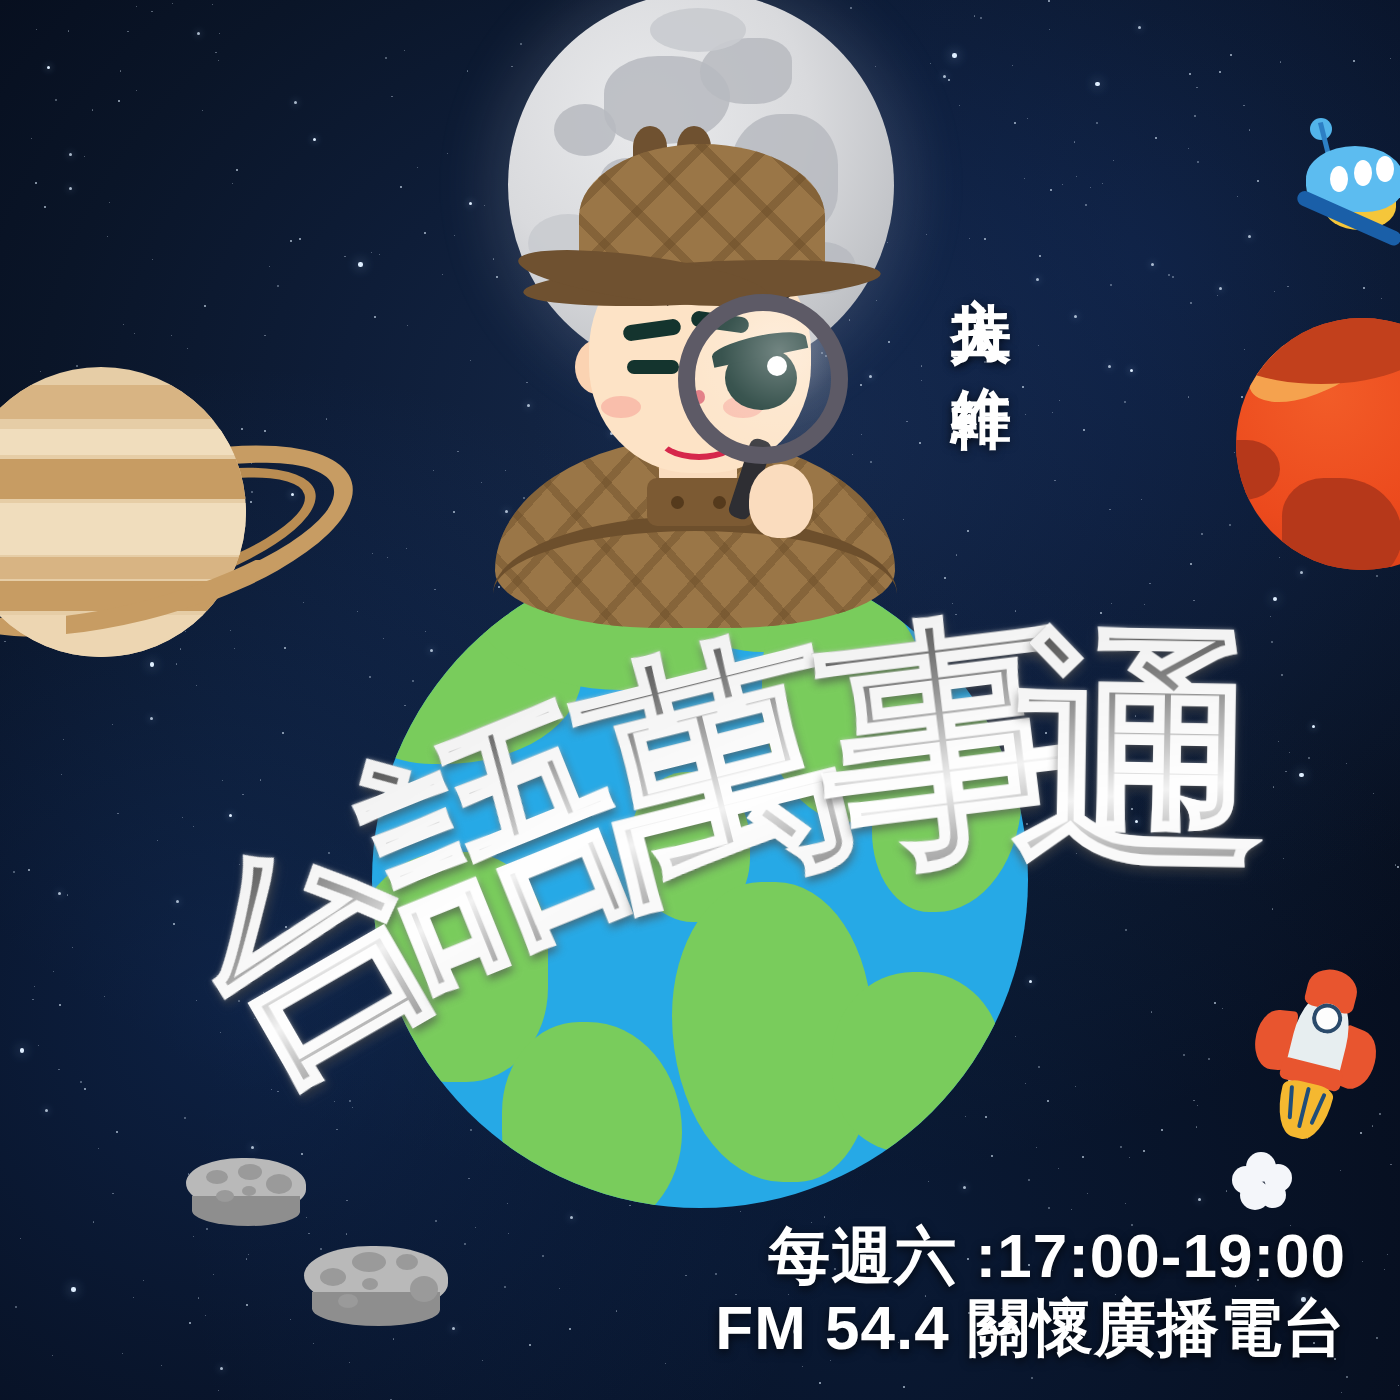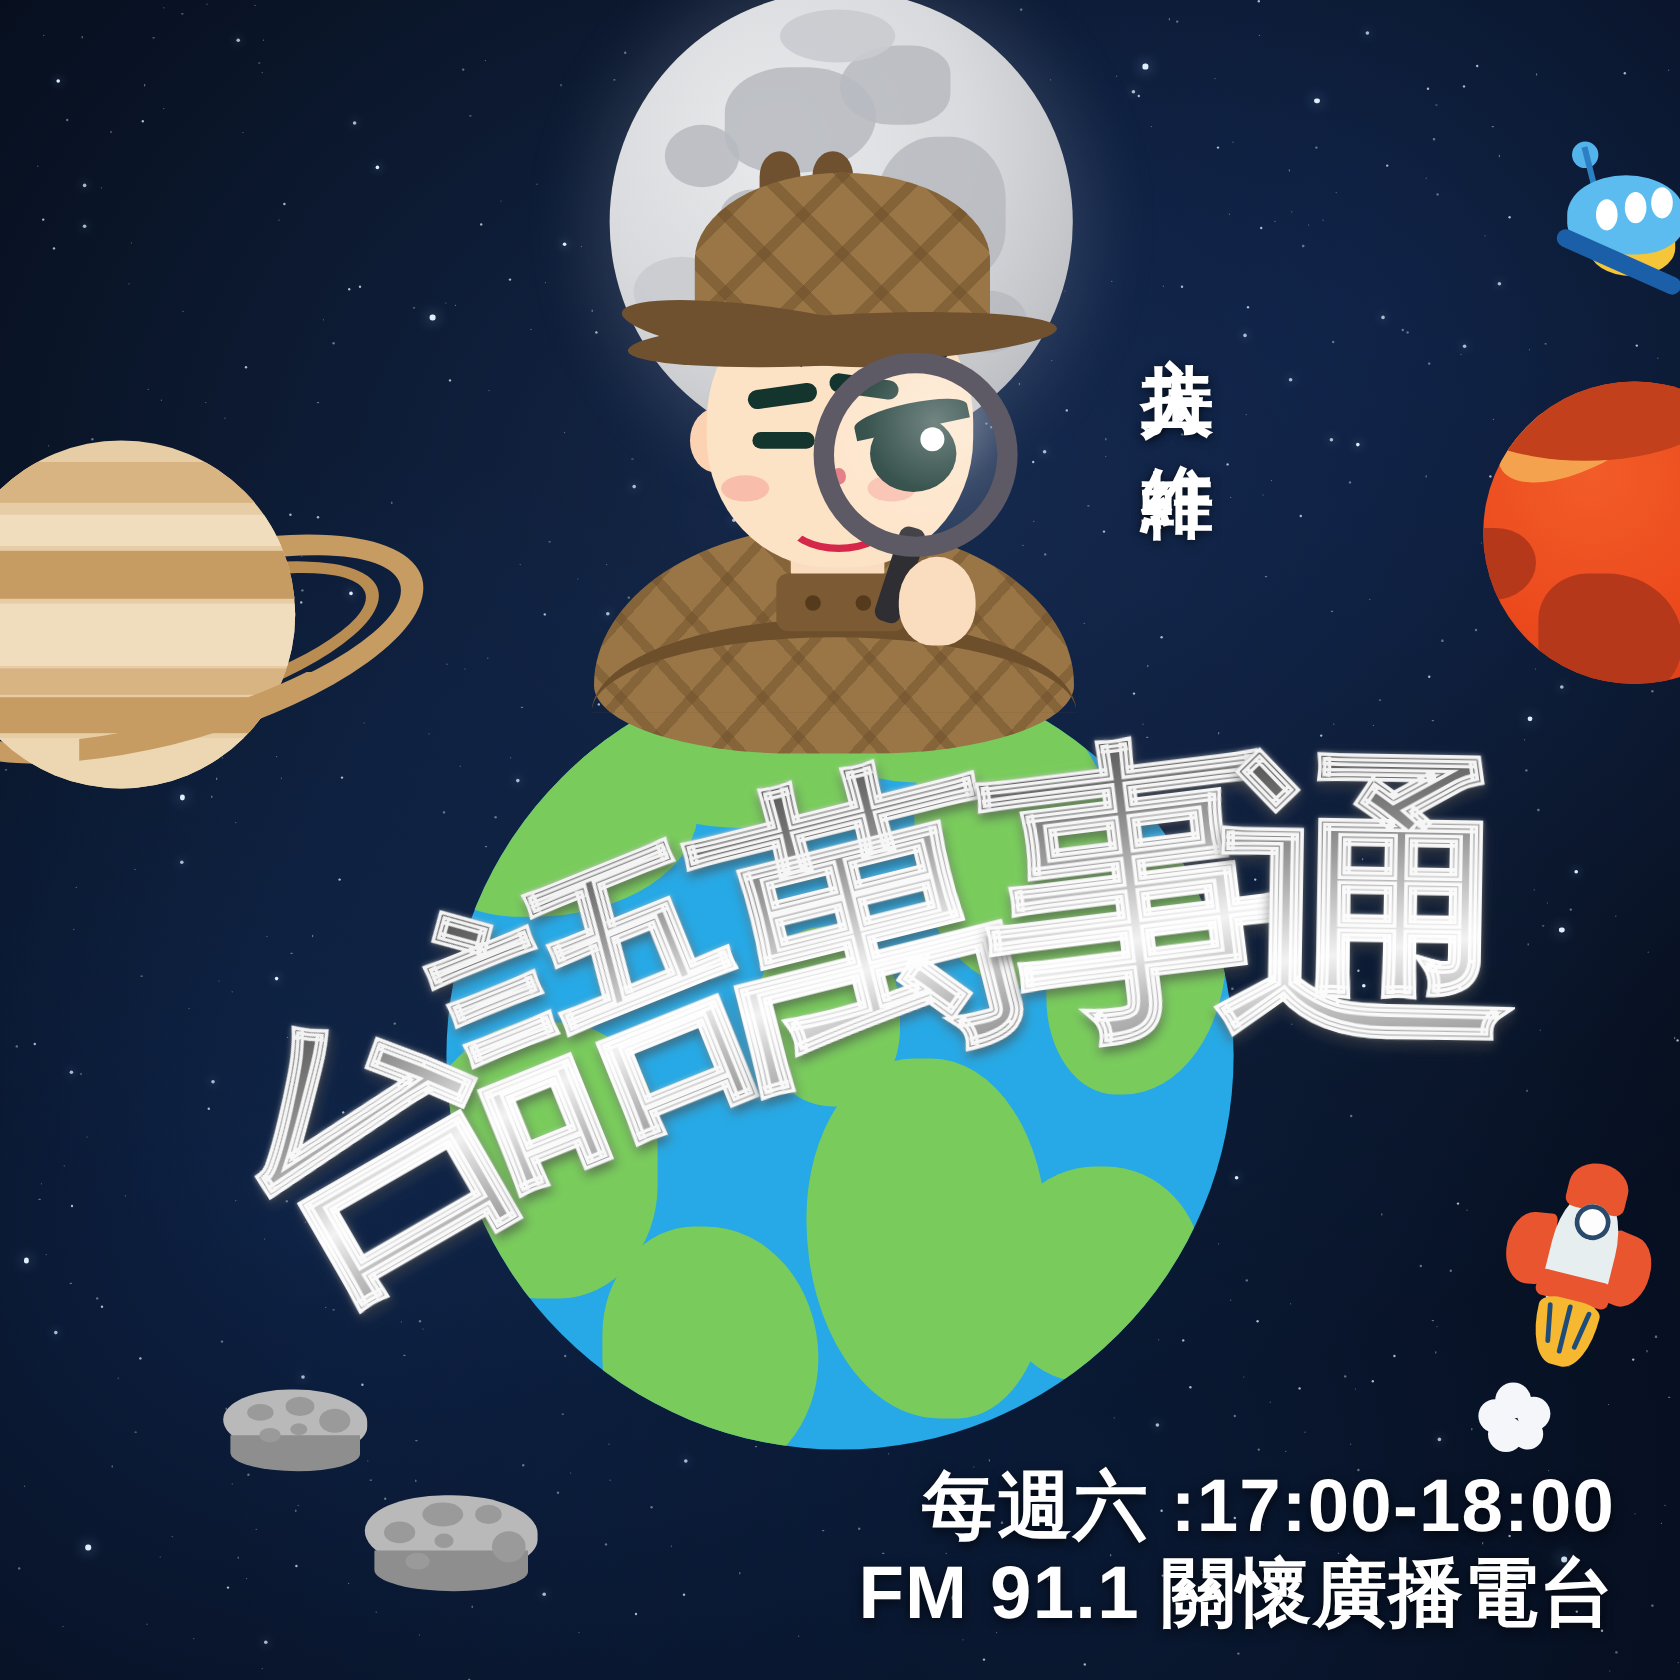--- a/index.html
+++ b/index.html
@@ -928,17 +928,17 @@
     <div class="ast-bot" style="left:8px;top:46px;width:128px;height:34px;"></div>
     <div class="ast-crater" style="left:16px;top:22px;width:26px;height:18px;"></div>
     <div class="ast-crater" style="left:48px;top:6px;width:34px;height:20px;"></div>
     <div class="ast-crater" style="left:92px;top:8px;width:22px;height:16px;"></div>
     <div class="ast-crater" style="left:106px;top:30px;width:28px;height:26px;"></div>
     <div class="ast-crater" style="left:58px;top:32px;width:16px;height:12px;"></div>
     <div class="ast-crater" style="left:34px;top:48px;width:20px;height:14px;"></div>
   </div>
 
   <div class="info">
-    <div class="l1">每週六 :17:00-18:00</div>
-    <div class="l2">FM 91.1 關懷廣播電台</div>
+    <div class="l1">每週六 :17:00-19:00</div>
+    <div class="l2">FM 54.4 關懷廣播電台</div>
   </div>
 
 </div>
 
 </body></html>

